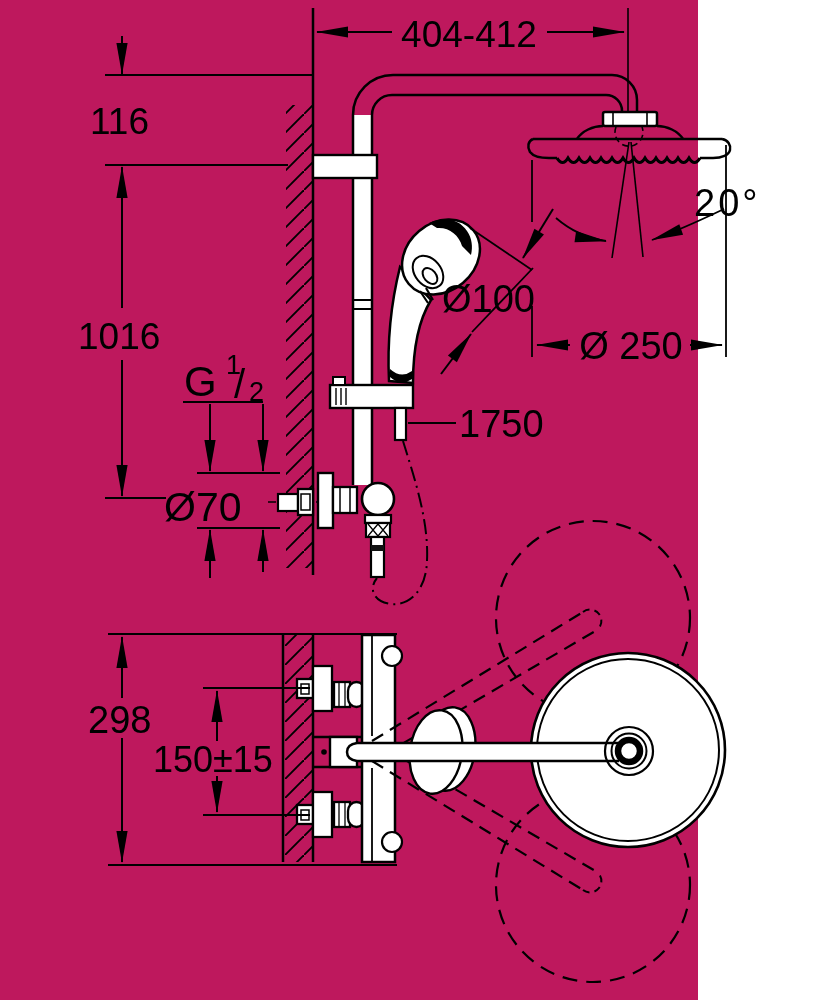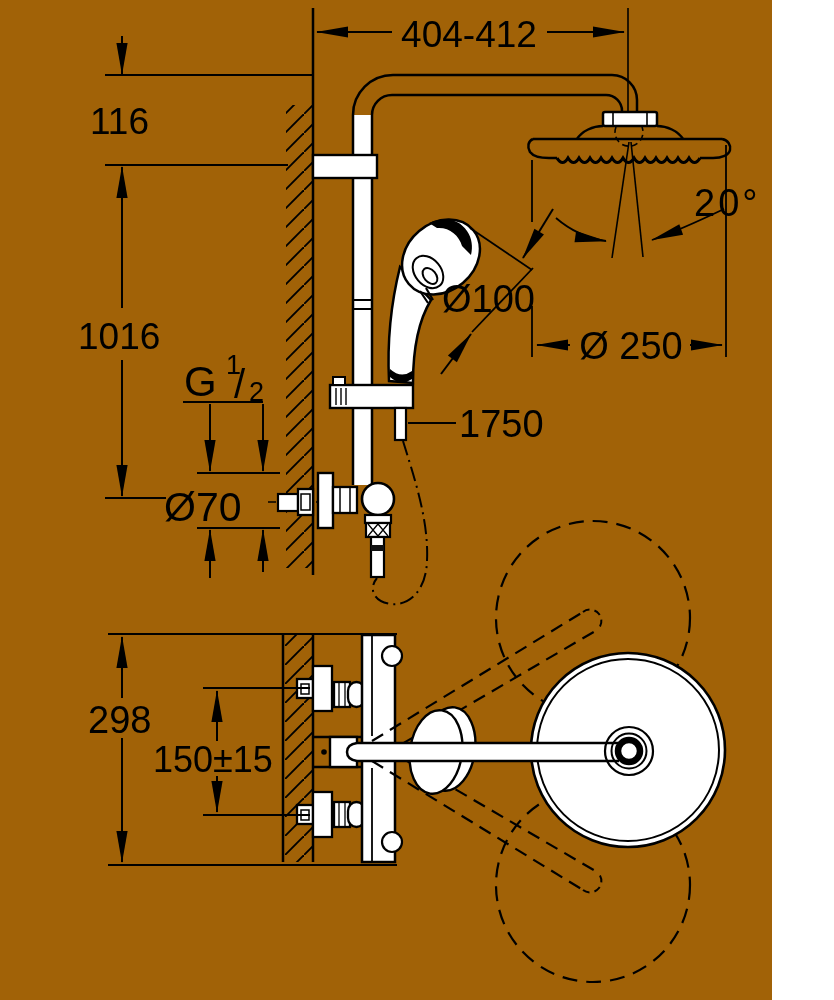--- a/index.html
+++ b/index.html
@@ -1,18 +1,18 @@
 <!DOCTYPE html>
 <html><head>
 <meta charset="utf-8">
 <style>
   html,body{margin:0;padding:0;background:#ffffff;}
   body{width:834px;height:1000px;overflow:hidden;
        font-family:"Liberation Sans","DejaVu Sans",sans-serif;}
-  #stage{position:relative;width:772px;height:1000px;background:#a16207;}
+  #stage{position:relative;width:698px;height:1000px;background:#be185d;}
   svg{display:block}
   svg text{fill:#000;font-family:"Liberation Sans","DejaVu Sans",sans-serif;}
 </style>
 </head>
 <body>
 
 <div id="stage">
 <svg width="834" height="1000" viewBox="0 0 834 1000">
   <defs>
     <pattern id="hatch" patternUnits="userSpaceOnUse" width="19" height="19">

